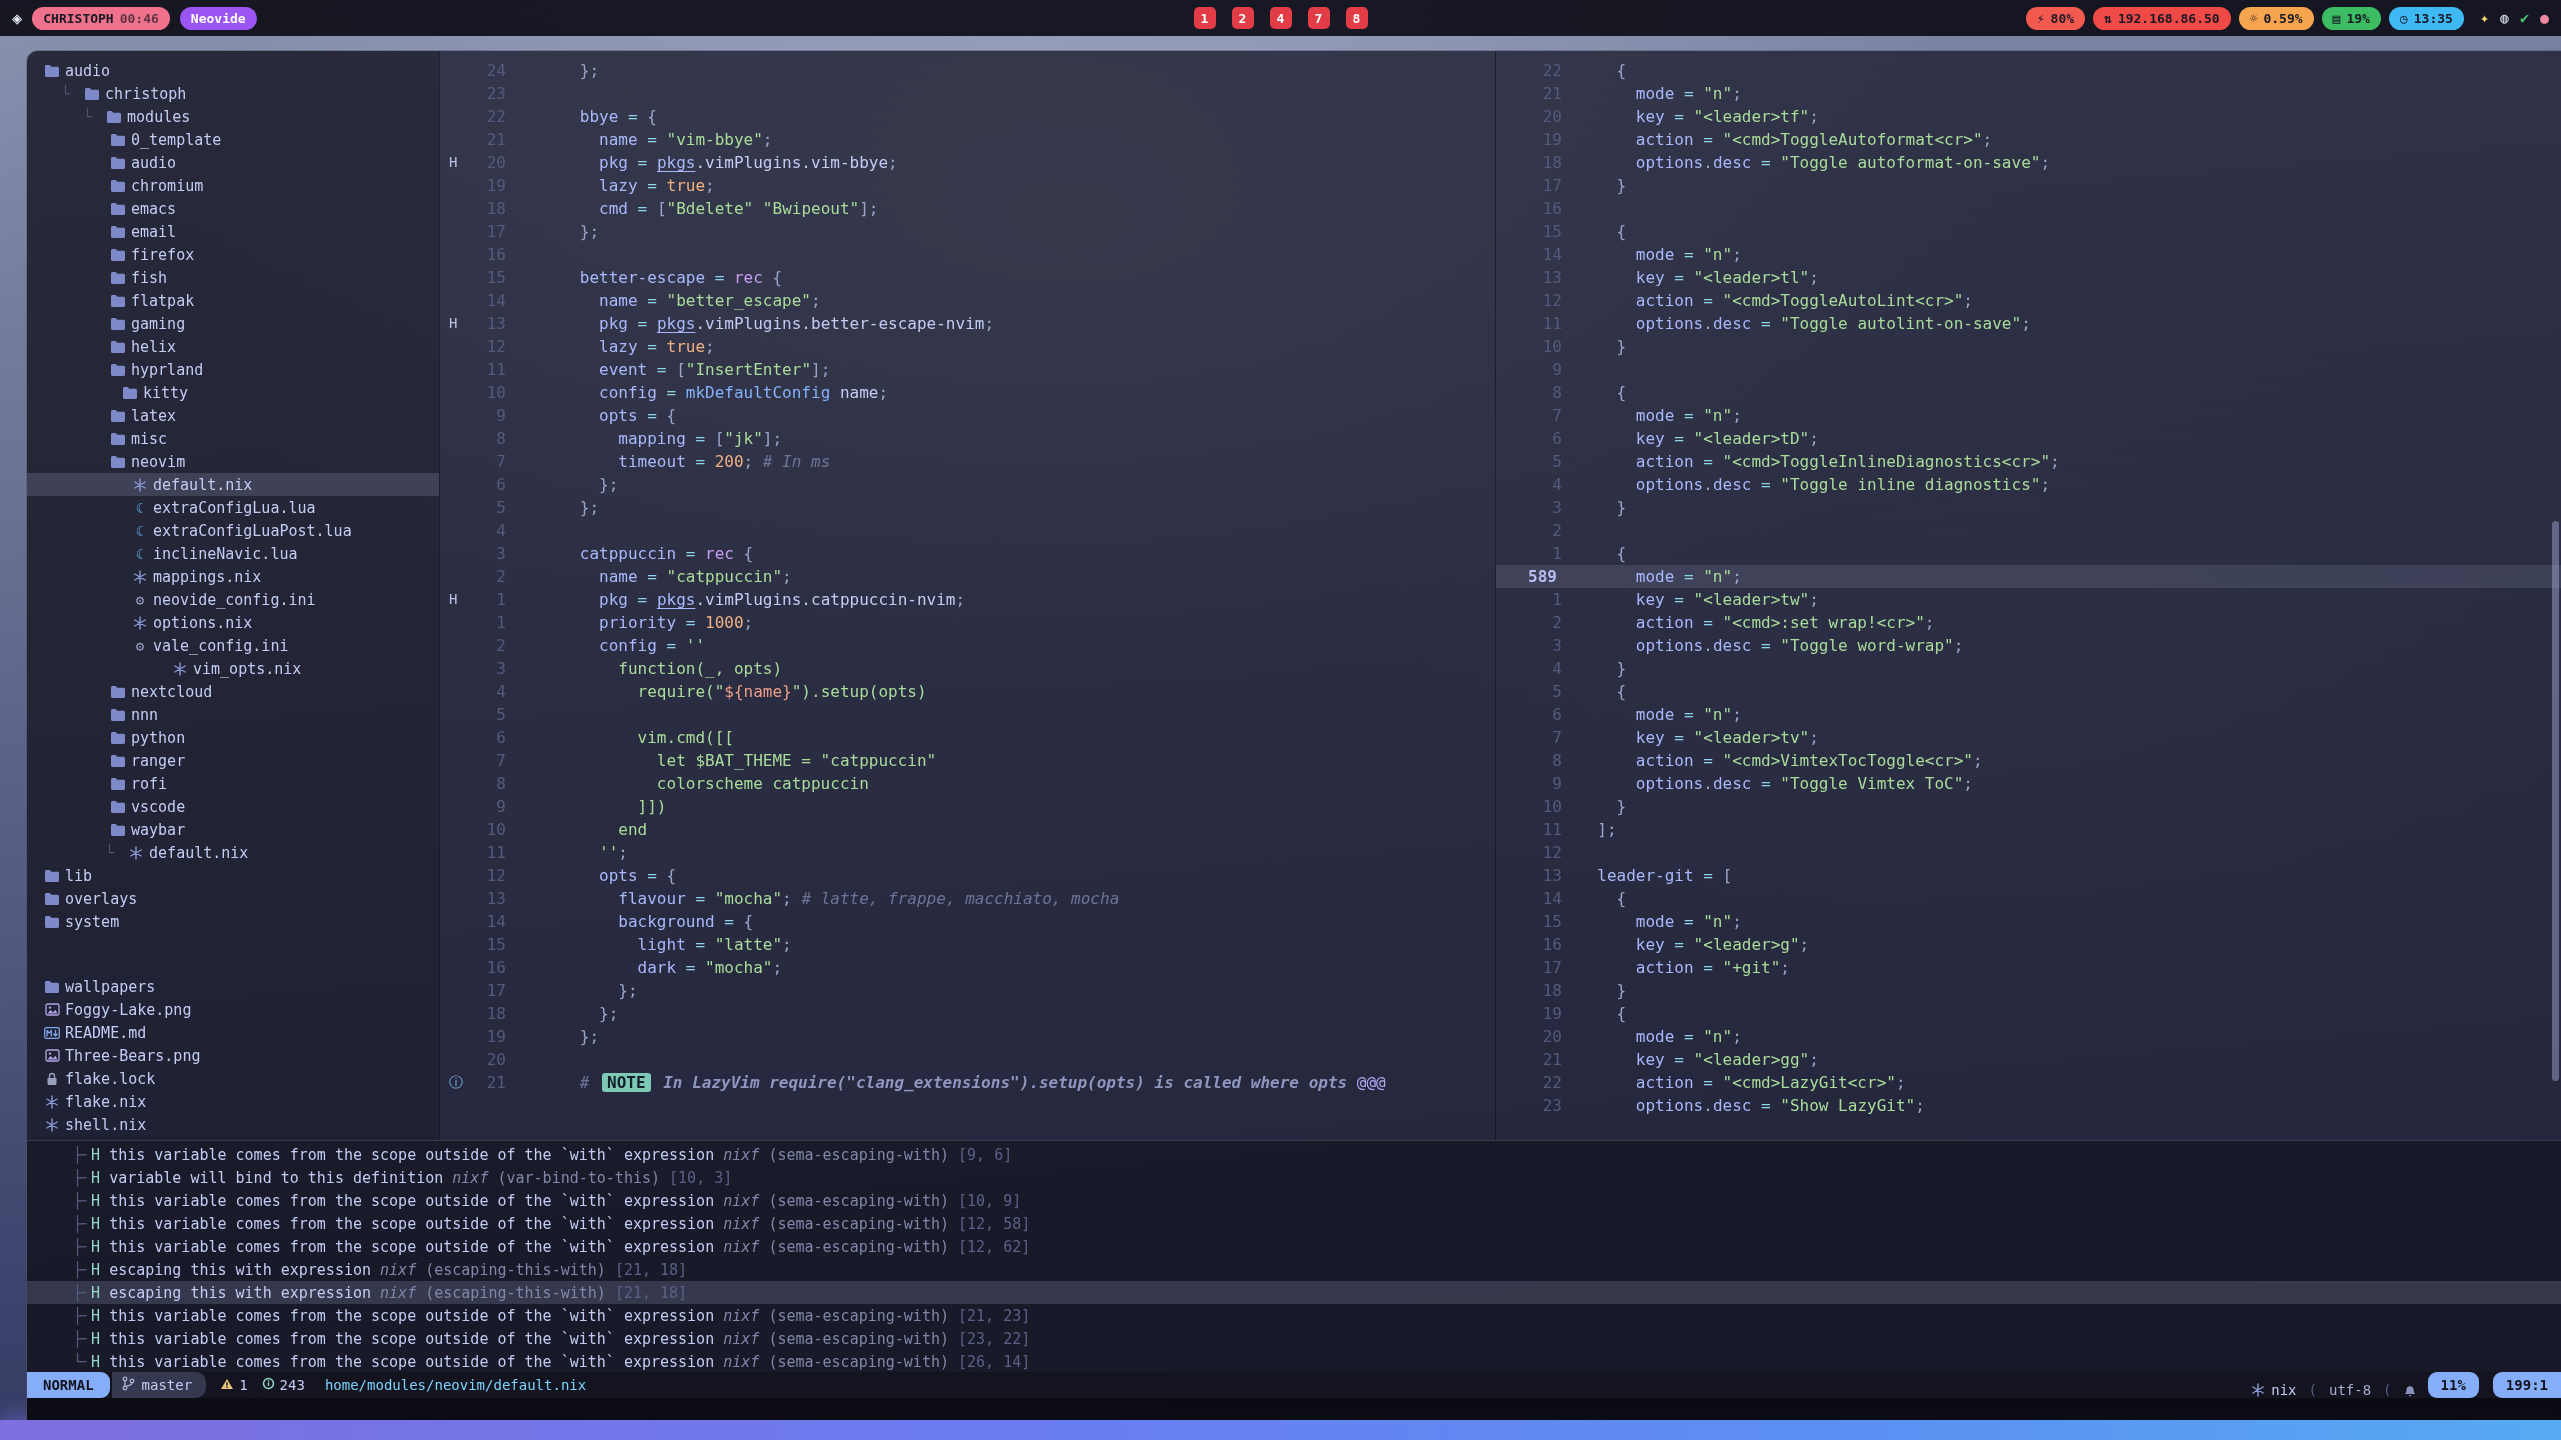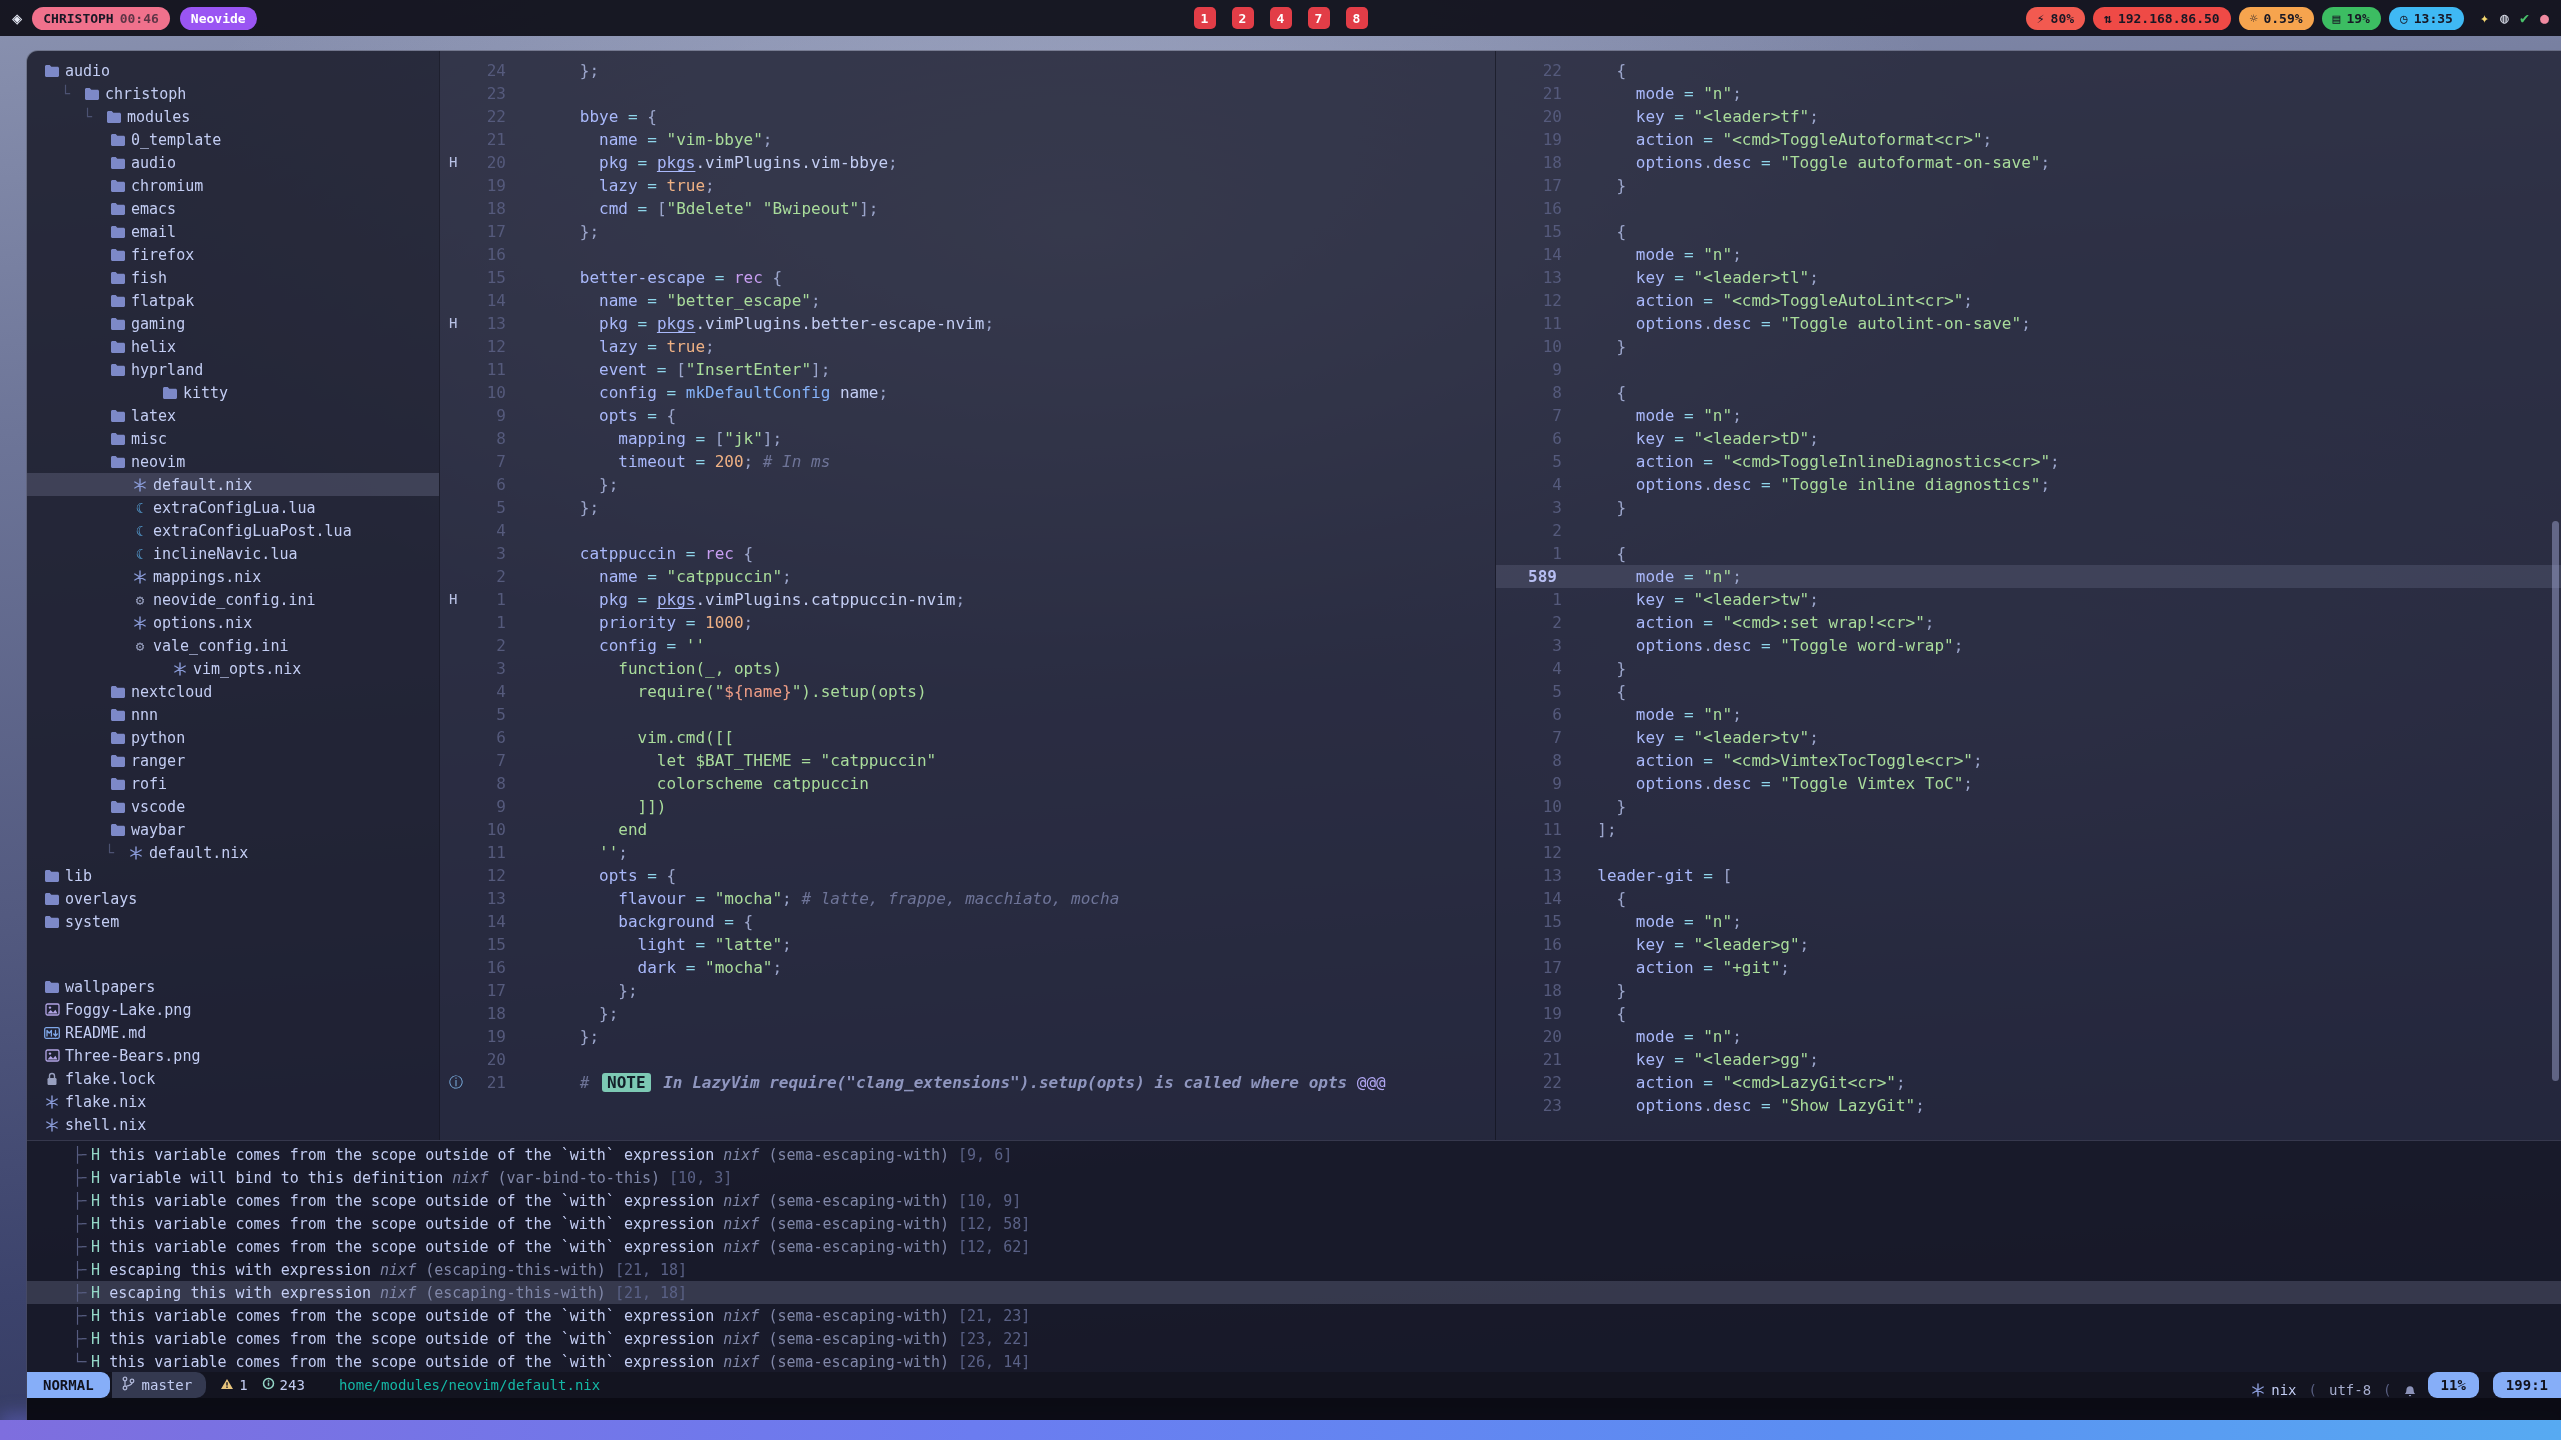--- a/index.html
+++ b/index.html
@@ -95,21 +95,21 @@
 
   
   .statusbar{height:26px;display:flex;align-items:stretch;background:rgba(19,20,31,.97);
     font-size:14px;color:#a6adce}
   .sb-mode{background:var(--accent-blue);color:#11121c;font-weight:bold;padding:0 16px;
     display:flex;align-items:center;border-radius:0 9px 9px 0}
   .sb-branch{background:#343950;border-radius:0 10px 10px 0;padding:0 14px 0 10px;margin-left:2px;
     display:flex;align-items:center;gap:7px;color:#c3cdf3}
   .sb-counts{display:flex;align-items:center;gap:14px;padding:0 14px}
   .sb-count{display:flex;align-items:center;gap:5px;color:#c3cdf3}
-  .sb-path{display:flex;align-items:center;color:#14b8a6;margin-left:20px}
+  .sb-path{display:flex;align-items:center;color:#7dd3fc;margin-left:6px}
   .sb-right{margin-left:auto;display:flex;align-items:flex-end;gap:12px}
   .sb-ft{display:flex;align-items:center;gap:6px;color:#c3cdf3}
   .sb-ft svg{color:#8a9bd8}
   .sb-sep{color:#585e80}
   .sb-bell{display:flex;align-items:center;color:#8b92b8}
   .sb-pill{background:var(--accent-blue);color:#11121c;font-weight:bold;display:flex;align-items:center;
     padding:0 13px;border-radius:9px;height:26px}
   .sb-pill-last{border-radius:9px 0 0 9px;margin-left:2px}
 
   .cmdline{height:22px;background:rgba(9,9,15,.92)}
@@ -207,21 +207,21 @@
               </svg></span><span class="tlabel">flatpak</span></div>
           <div class="trow" style="padding-left: 78px;"><span class="tico ti-folder"><svg width="16" height="14" viewBox="0 0 16 14">
                 <path fill="currentColor" d="M1 2.5C1 1.7 1.7 1 2.5 1h3.2l1.6 1.8h6.2c.8 0 1.5.7 1.5 1.5v7.2c0 .8-.7 1.5-1.5 1.5h-11C1.7 13 1 12.3 1 11.5z"></path>
               </svg></span><span class="tlabel">gaming</span></div>
           <div class="trow" style="padding-left: 78px;"><span class="tico ti-folder"><svg width="16" height="14" viewBox="0 0 16 14">
                 <path fill="currentColor" d="M1 2.5C1 1.7 1.7 1 2.5 1h3.2l1.6 1.8h6.2c.8 0 1.5.7 1.5 1.5v7.2c0 .8-.7 1.5-1.5 1.5h-11C1.7 13 1 12.3 1 11.5z"></path>
               </svg></span><span class="tlabel">helix</span></div>
           <div class="trow" style="padding-left: 78px;"><span class="tico ti-folder"><svg width="16" height="14" viewBox="0 0 16 14">
                 <path fill="currentColor" d="M1 2.5C1 1.7 1.7 1 2.5 1h3.2l1.6 1.8h6.2c.8 0 1.5.7 1.5 1.5v7.2c0 .8-.7 1.5-1.5 1.5h-11C1.7 13 1 12.3 1 11.5z"></path>
               </svg></span><span class="tlabel">hyprland</span></div>
-          <div class="trow" style="padding-left: 90px; margin-left: 40px;"><span class="tico ti-folder"><svg width="16" height="14" viewBox="0 0 16 14">
+          <div class="trow" style="padding-left: 90px;"><span class="tico ti-folder"><svg width="16" height="14" viewBox="0 0 16 14">
                 <path fill="currentColor" d="M1 2.5C1 1.7 1.7 1 2.5 1h3.2l1.6 1.8h6.2c.8 0 1.5.7 1.5 1.5v7.2c0 .8-.7 1.5-1.5 1.5h-11C1.7 13 1 12.3 1 11.5z"></path>
               </svg></span><span class="tlabel">kitty</span></div>
           <div class="trow" style="padding-left: 78px;"><span class="tico ti-folder"><svg width="16" height="14" viewBox="0 0 16 14">
                 <path fill="currentColor" d="M1 2.5C1 1.7 1.7 1 2.5 1h3.2l1.6 1.8h6.2c.8 0 1.5.7 1.5 1.5v7.2c0 .8-.7 1.5-1.5 1.5h-11C1.7 13 1 12.3 1 11.5z"></path>
               </svg></span><span class="tlabel">latex</span></div>
           <div class="trow" style="padding-left: 78px;"><span class="tico ti-folder"><svg width="16" height="14" viewBox="0 0 16 14">
                 <path fill="currentColor" d="M1 2.5C1 1.7 1.7 1 2.5 1h3.2l1.6 1.8h6.2c.8 0 1.5.7 1.5 1.5v7.2c0 .8-.7 1.5-1.5 1.5h-11C1.7 13 1 12.3 1 11.5z"></path>
               </svg></span><span class="tlabel">misc</span></div>
           <div class="trow" style="padding-left: 78px;"><span class="tico ti-folder"><svg width="16" height="14" viewBox="0 0 16 14">
                 <path fill="currentColor" d="M1 2.5C1 1.7 1.7 1 2.5 1h3.2l1.6 1.8h6.2c.8 0 1.5.7 1.5 1.5v7.2c0 .8-.7 1.5-1.5 1.5h-11C1.7 13 1 12.3 1 11.5z"></path>

